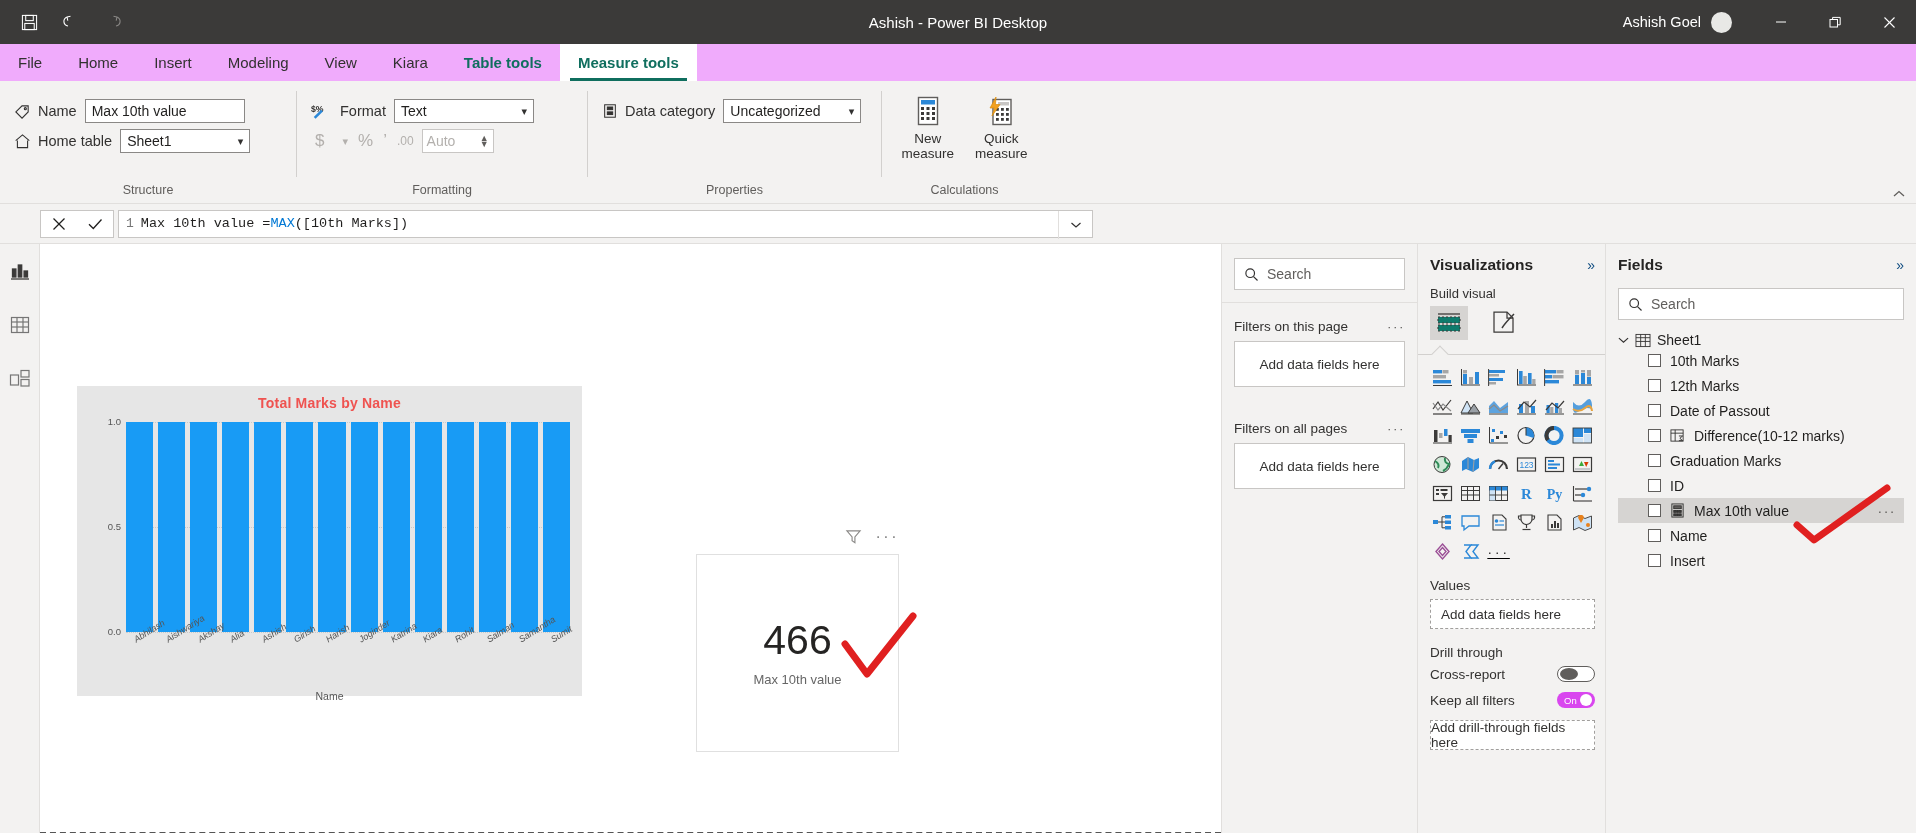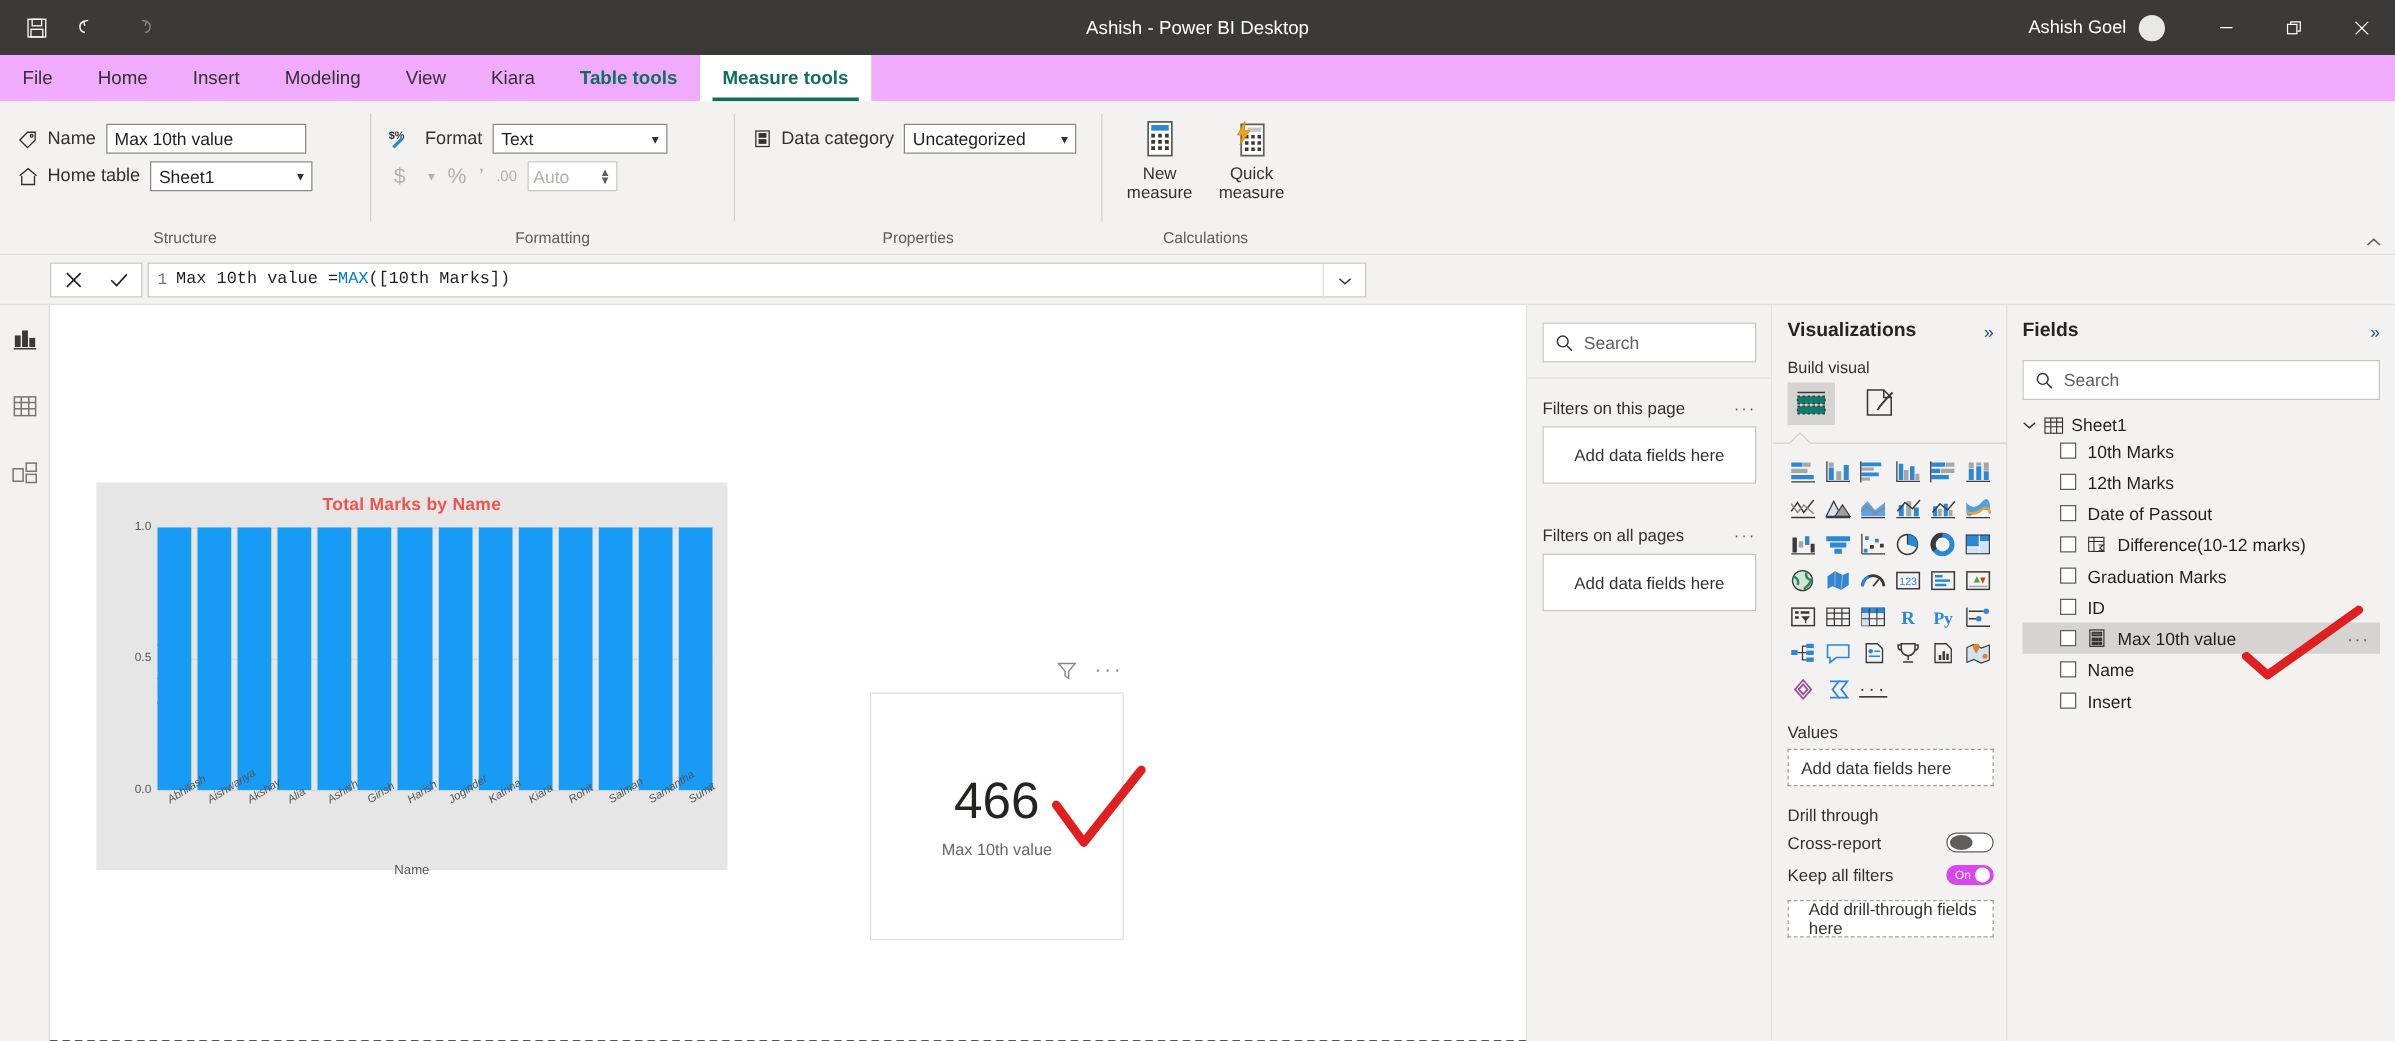--- a/index.html
+++ b/index.html
@@ -1051,21 +1051,21 @@
     </div>
 
     <div class="toggle-row">
       <span>Keep all filters</span>
       <span class="toggle on">
         <span>On</span>
         <span class="knob"></span>
       </span>
     </div>
 
-    <div class="well" style="margin-top:12px; justify-content:center; padding-left:16px;">
+    <div class="well" style="margin-top:12px; justify-content:center; padding-left:0;">
       <span>Add drill-through fields here</span>
     </div>
   </div>
 
   <div class="fields-pane">
     <div class="pane-title-row">
       <span class="pane-title">Fields</span>
       <span class="pane-chev">»</span>
     </div>
     <div class="search-box" style="margin-top:14px">

